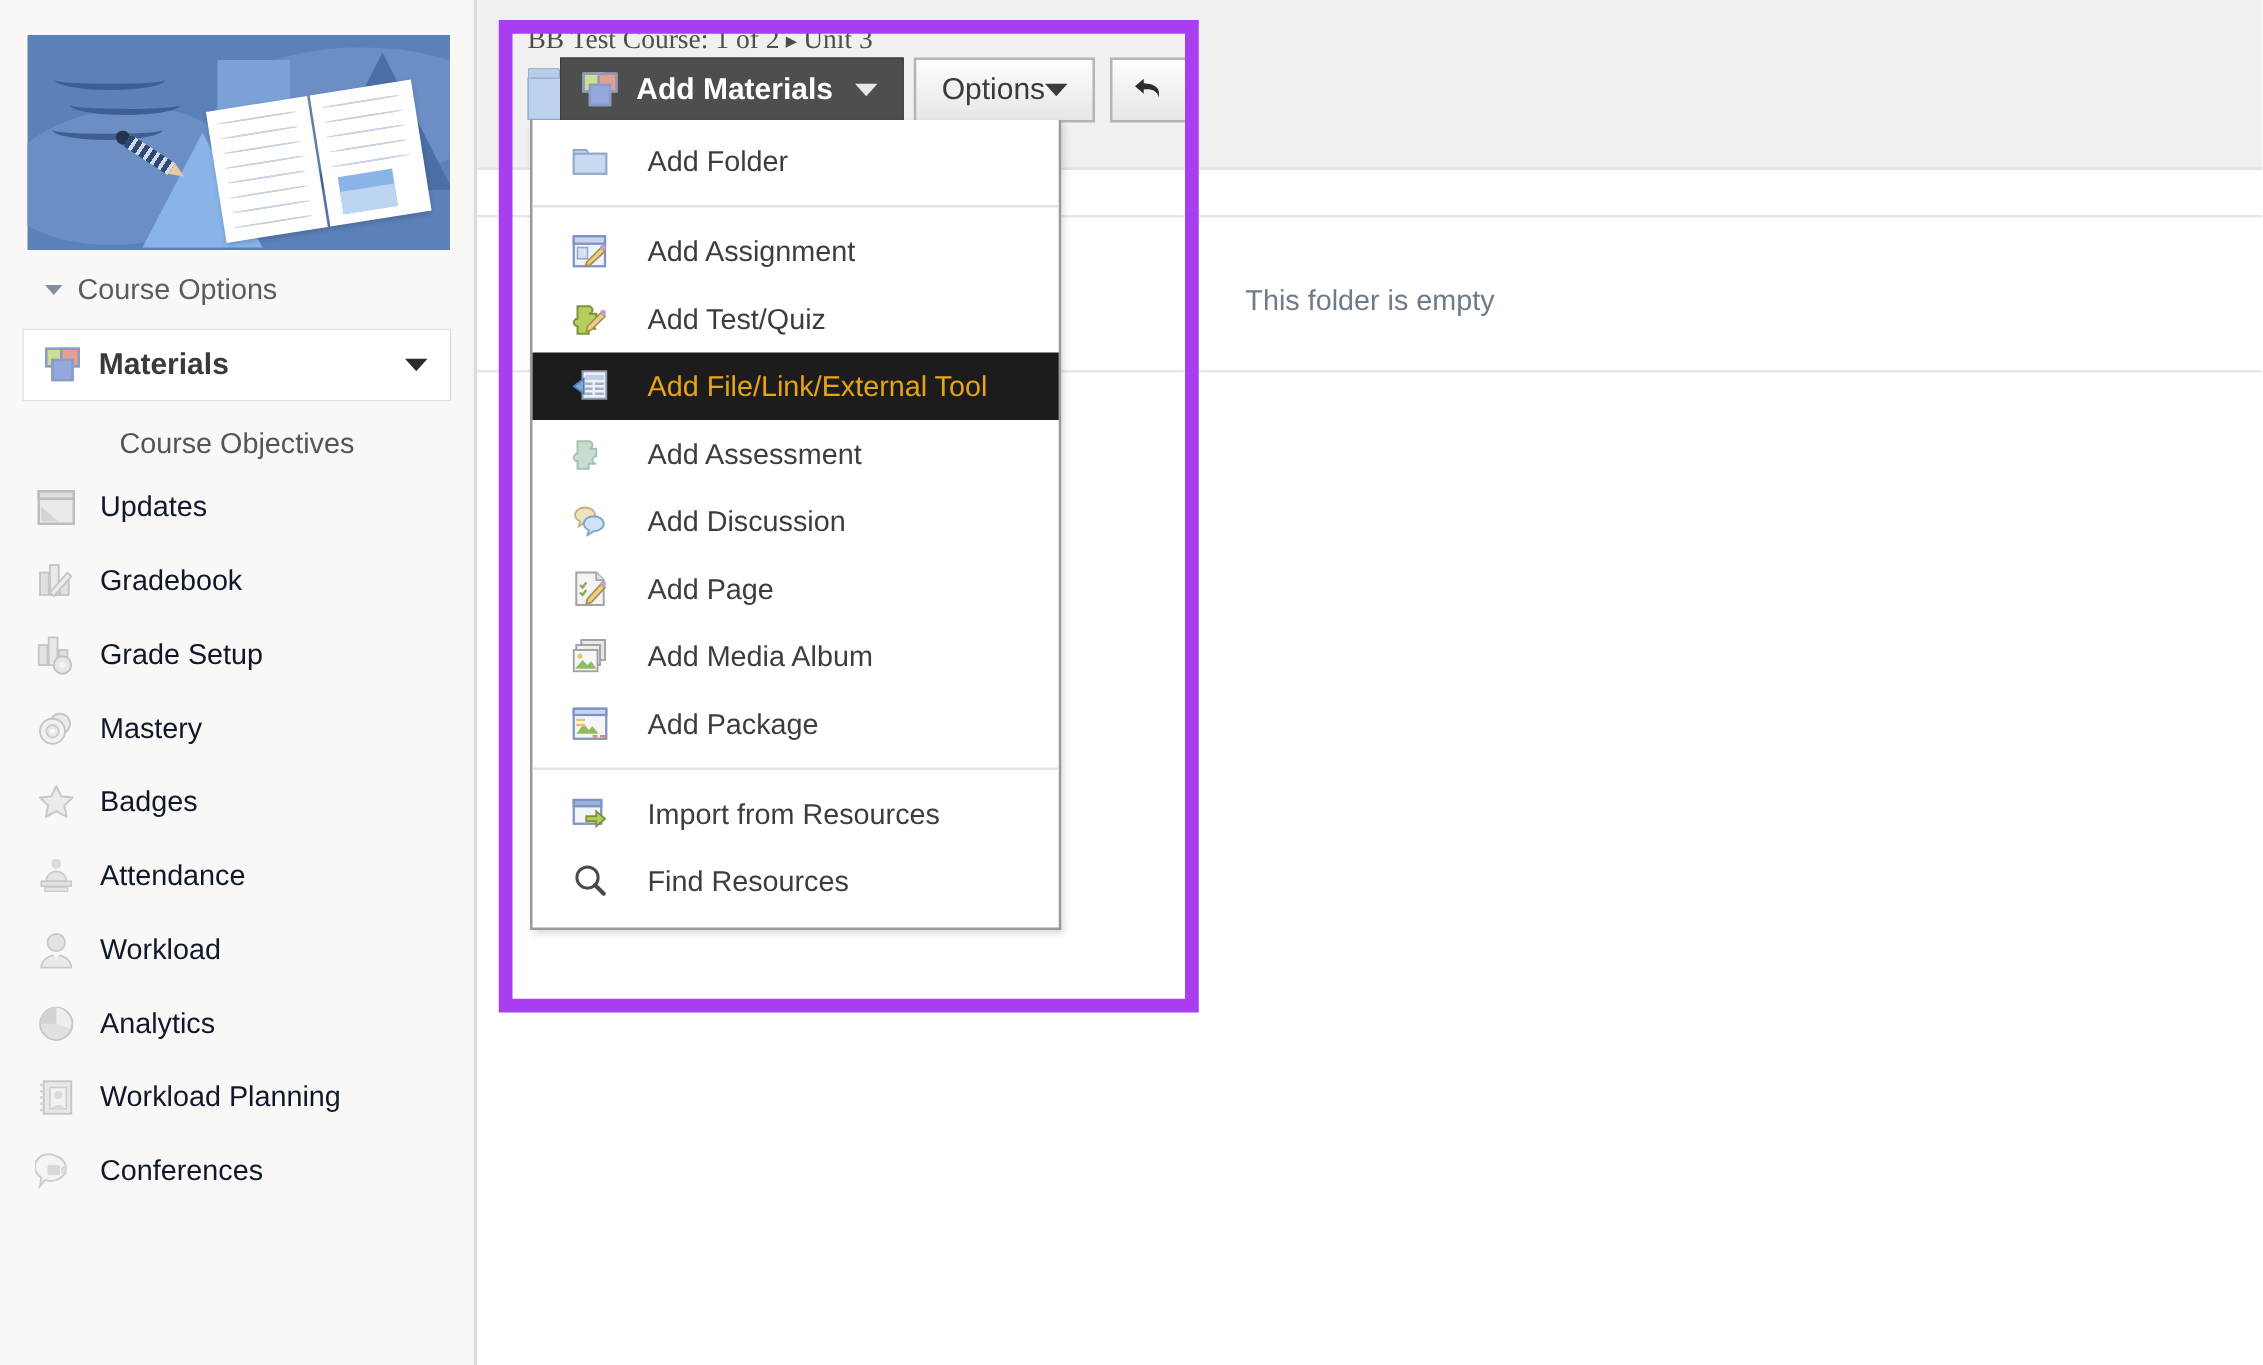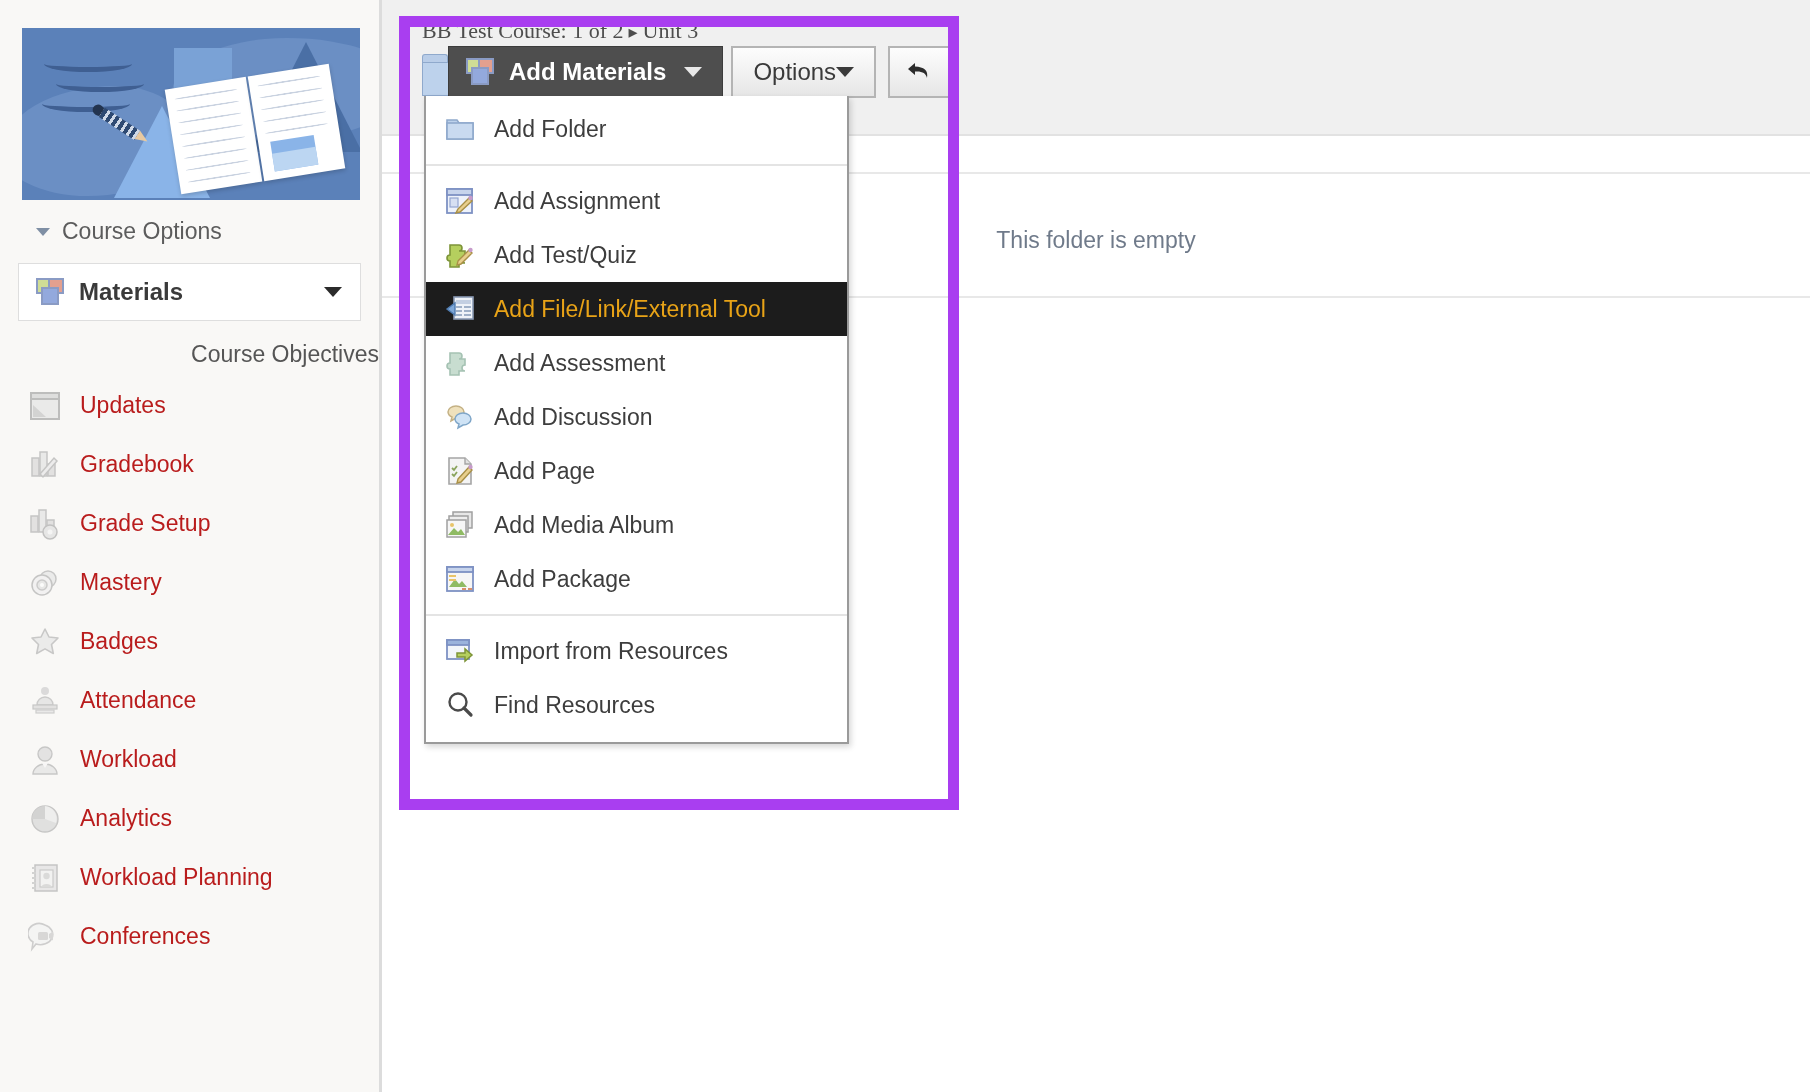--- a/index.html
+++ b/index.html
@@ -82,28 +82,28 @@
   }
   .sb-active .label { font-size: 24px; font-weight: bold; color: #3a3a3a; margin-left: 14px; }
   .sb-active .caret-down { position: absolute; right: 18px; border-top-color:#2b2b2b;
                            border-left-width:9px; border-right-width:9px; border-top-width:10px;}
   .mats-icon { position: relative; width: 30px; height: 28px; flex: 0 0 30px; }
   .mats-icon i { position: absolute; display: block; border: 2px solid #8a9bc4; }
   .mats-icon .g { left: 1px;  top: 0px;  width: 17px; height: 16px; background: #cfdd95; }
   .mats-icon .r { left: 13px; top: 0px;  width: 16px; height: 16px; background: #e3a08f; }
   .mats-icon .b { left: 6px;  top: 9px;  width: 18px; height: 18px; background: #93a9dd; }
 
-  .sb-sub { padding: 20px 0 8px 0; text-align: right; }
+  .sb-sub { padding: 20px 0 8px 0; text-align: center; }
   .sb-sub span { font-size: 23px; color: #555; }
 
   .sb-item {
     display: flex; align-items: center;
     height: 59px; padding-left: 28px; gap: 18px;
   }
-  .sb-item .label { font-size: 23px; color: #b91c1c; }
+  .sb-item .label { font-size: 23px; color: #0f172a; }
   .gicon { width: 34px; height: 34px; flex: 0 0 34px; position: relative; opacity: .62; }
   .gicon svg { display:block; width:34px; height:34px; }
 
   
   #main { flex: 1 1 auto; height: 1092px; position: relative; background: #ffffff; }
   .page-header {
     height: 136px; background: #f0f0f0;
     border-bottom: 2px solid #e2e2e2;
     padding: 18px 0 0 40px;
     font-family: Liberation Serif, serif;
@@ -167,22 +167,22 @@
   .dropdown {
     position: absolute; left: 42px; top: 96px; width: 425px;
     background: #ffffff;
     border: 2px solid #9a9a9a;
     border-top: none;
     z-index: 25;
     padding: 6px 0 10px 0;
     box-shadow: 2px 3px 6px rgba(0,0,0,.16);
   }
   .menu-item {
-    height: 54px; display: flex; align-items: center; gap: 18px;
-    padding-left: 18px; cursor: pointer;
+    height: 54px; display: flex; align-items: center; gap: 30px;
+    padding-left: 30px; cursor: pointer;
   }
   .menu-item .mlabel { font-size: 23px; color: #3d3d3d; }
   .menu-item.selected { background: #1c1c1c; }
   .menu-item.selected .mlabel { color: #e8a317; }
   .menu-sep { height: 2px; background: #e4e4e4; margin: 8px 0 8px 0; }
   .micon { width: 32px; height: 32px; flex: 0 0 32px; position: relative; }
   .micon svg { display:block; width:32px; height:32px; }
 </style>
 </head>
 <body>

